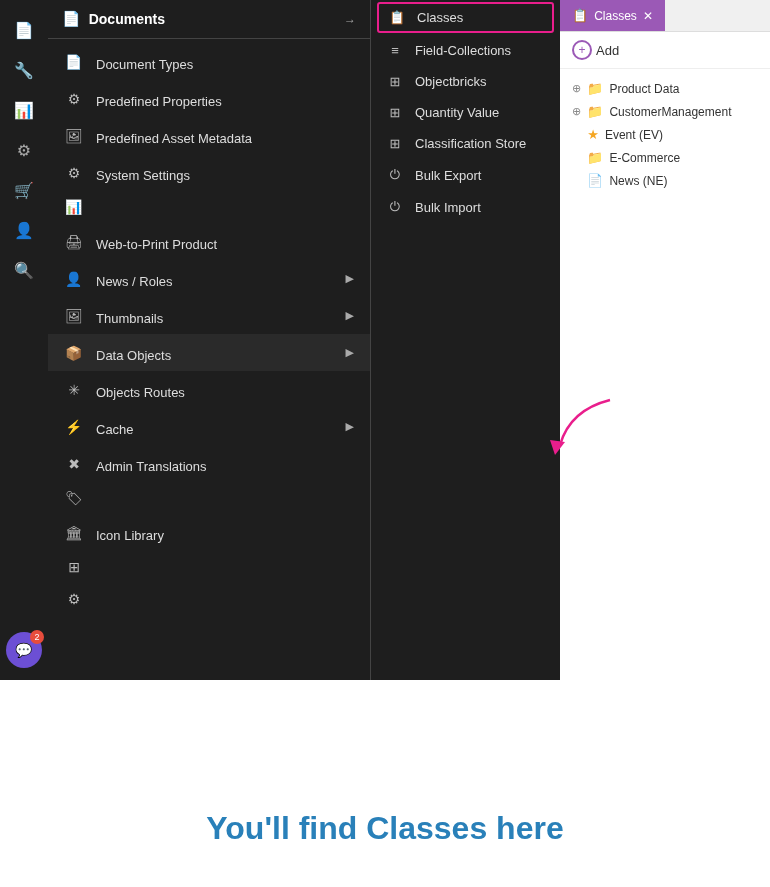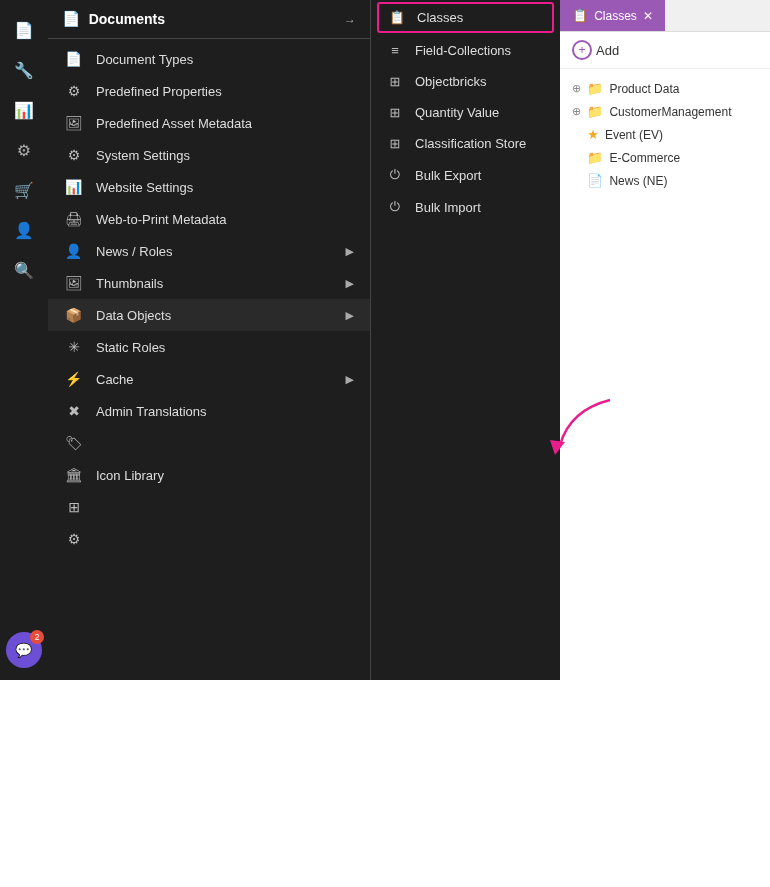--- a/index.html
+++ b/index.html
@@ -179,21 +179,21 @@
     }
     .menu-item.active-highlight { background: #2a2a2a; }
     .menu-item .mi-icon {
       width: 20px;
       margin-right: 12px;
       font-size: 14px;
       color: #bbb;
       text-align: center;
       flex-shrink: 0;
     }
-    .menu-item .mi-label { flex: 1; }
+    .menu-item .mi-label { flex: 1; margin-top: 6px; }
     .menu-item .mi-arrow {
       color: #aaa;
       font-size: 11px;
     }
 
     
     .submenu-panel {
       position: absolute;
       left: 370px;
       top: 0;
@@ -415,44 +415,43 @@
       <div class="menu-item">
         <span class="mi-icon">🖼</span>
         <span class="mi-label">Predefined Asset Metadata</span>
       </div>
       <div class="menu-item">
         <span class="mi-icon">⚙</span>
         <span class="mi-label">System Settings</span>
       </div>
       <div class="menu-item">
         <span class="mi-icon">📊</span>
-        <span class="mi-label">Website Settings</span>
       </div>
       <div class="menu-item">
         <span class="mi-icon">🖨</span>
-        <span class="mi-label">Web-to-Print Metadata</span>
+        <span class="mi-label">Web-to-Print Product</span>
       </div>
       <div class="menu-item">
         <span class="mi-icon">👤</span>
         <span class="mi-label">News / Roles</span>
         <span class="mi-arrow">▶</span>
       </div>
       <div class="menu-item">
         <span class="mi-icon">🖼</span>
         <span class="mi-label">Thumbnails</span>
         <span class="mi-arrow">▶</span>
       </div>
       <div class="menu-item active-highlight">
         <span class="mi-icon">📦</span>
         <span class="mi-label">Data Objects</span>
         <span class="mi-arrow">▶</span>
       </div>
       <div class="menu-item">
         <span class="mi-icon">✳</span>
-        <span class="mi-label">Static Roles</span>
+        <span class="mi-label">Objects Routes</span>
       </div>
       <div class="menu-item">
         <span class="mi-icon">⚡</span>
         <span class="mi-label">Cache</span>
         <span class="mi-arrow">▶</span>
       </div>
       <div class="menu-item">
         <span class="mi-icon">✖</span>
         <span class="mi-label">Admin Translations</span>
       </div>
@@ -546,13 +545,16 @@
     </div>
   </div>
 
   <div class="arrow-annotation">
     <svg class="arrow-svg" viewBox="0 0 80 70" xmlns="http://www.w3.org/2000/svg">
       <path d="M 70 10 Q 30 20, 20 55" stroke="#e91e8c" stroke-width="2.5" fill="none"></path>
       <polygon points="15,65 25,52 10,50" fill="#e91e8c"></polygon>
     </svg>
   </div>
 
+  <div style="position:absolute;top:680px;left:0;width:770px;height:207px;background:#fff;">
+    <div class="bottom-text">You'll find Classes here</div>
+  </div>
 </div>
 
 </body></html>

